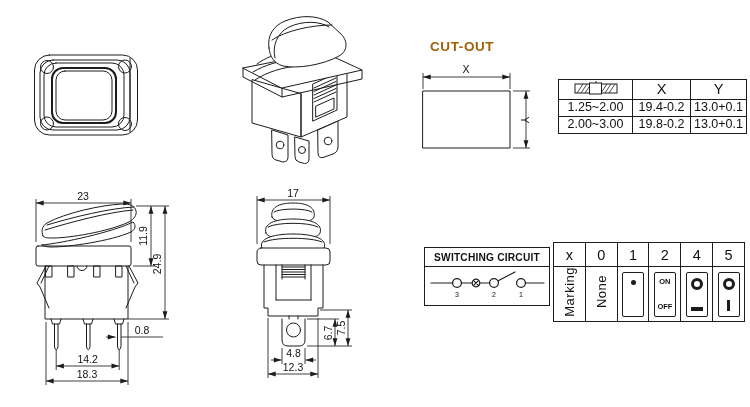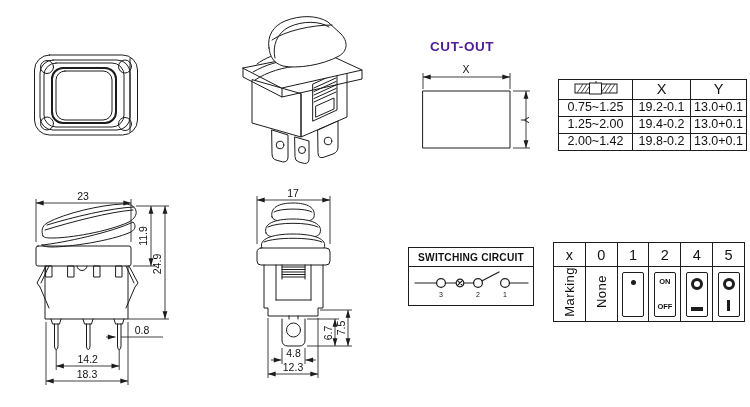--- a/index.html
+++ b/index.html
@@ -3,27 +3,27 @@
 <meta charset="utf-8">
 <style>
   html,body{margin:0;padding:0;}
   body{width:750px;height:407px;background:#ffffff;font-family:"Liberation Sans",sans-serif;overflow:hidden;}
   #canvas{position:relative;width:750px;height:407px;background:#fff;}
   .abs{position:absolute;}
   .draw{stroke:#1c1c1c;fill:none;stroke-width:1;stroke-linejoin:round;stroke-linecap:round;}
   .wfill{fill:#ffffff;}
   .dim{stroke:#2b2b2b;stroke-width:0.9;fill:none;}
   .dtext{font-size:10.5px;fill:#111;}
-  .cutout-title{position:absolute;left:430px;top:39px;font-size:13.5px;font-weight:600;letter-spacing:.6px;color:#4c1d95;}
+  .cutout-title{position:absolute;left:430px;top:39px;font-size:13.5px;font-weight:600;letter-spacing:.6px;color:#a16207;}
   
   .ptable{position:absolute;left:558px;top:79px;width:188px;border-collapse:collapse;table-layout:fixed;background:#fff;}
   .ptable th,.ptable td{border:1.6px solid #1c1c1c;text-align:center;padding:0;height:16px;line-height:1.1;font-size:12.5px;color:#111;font-weight:400;}
   .ptable th{font-size:14.5px;height:17px;}
   
-  .circuit{position:absolute;left:408px;top:247px;width:126px;border:1.7px solid #1c1c1c;background:#fff;box-sizing:border-box;}
+  .circuit{position:absolute;left:424px;top:247px;width:126px;border:1.7px solid #1c1c1c;background:#fff;box-sizing:border-box;}
   .circuit-title{border-bottom:1.7px solid #1c1c1c;text-align:center;font-size:10.2px;font-weight:600;letter-spacing:.2px;padding:4px 0 3px 0;color:#111;white-space:nowrap;}
   .circuit svg{display:block;}
   
   .mtable{position:absolute;left:553px;top:242px;width:192px;border-collapse:collapse;table-layout:fixed;background:#fff;}
   .mtable th{border:1.7px solid #1c1c1c;font-size:14.5px;font-weight:400;height:23px;color:#111;padding:0;}
   .mtable td{border:1.7px solid #1c1c1c;height:54px;text-align:center;vertical-align:middle;padding:0;color:#111;}
   .vtext{writing-mode:vertical-rl;transform:rotate(180deg);font-size:13px;letter-spacing:.5px;color:#111;}
   .face{width:22px;height:45px;border:1.7px solid #1c1c1c;border-radius:2px;margin:0 auto;display:flex;flex-direction:column;align-items:center;justify-content:space-between;padding:5px 0;box-sizing:border-box;background:#fff;}
   .face.top{justify-content:flex-start;}
   .dot{width:5px;height:5px;background:#1c1c1c;border-radius:50%;margin-top:2px;}
@@ -109,31 +109,26 @@
             <rect x="2" y="4" width="42" height="9"></rect>
             <path stroke-width="0.8" d="M4,13 L10,4 M8,13 L14,4 M12,13 L18,4 M28,13 L34,4 M32,13 L38,4 M36,13 L42,4"></path>
             <rect x="16.5" y="3" width="12" height="11" fill="#ffffff"></rect>
           </g>
         </svg>
       </th>
       <th>X</th>
       <th>Y</th>
     </tr>
     <tr>
-      <td>0.75~1.25</td>
-      <td>19.2-0.1</td>
-      <td>13.0+0.1</td>
-    </tr>
-    <tr>
       <td>1.25~2.00</td>
       <td>19.4-0.2</td>
       <td>13.0+0.1</td>
     </tr>
     <tr>
-      <td>2.00~1.42</td>
+      <td>2.00~3.00</td>
       <td>19.8-0.2</td>
       <td>13.0+0.1</td>
     </tr>
   </tbody>
     </table>
 
   <svg class="abs" style="left:13px;top:186px;" width="200" height="212" viewBox="0 0 200 212">
     <defs>
       <marker id="as" markerWidth="9" markerHeight="7" refX="8.3" refY="3" orient="auto-start-reverse" markerUnits="userSpaceOnUse">
         <path d="M0.6,0.6 L8.3,3 L0.6,5.4 Z" fill="#1c1c1c"></path>

